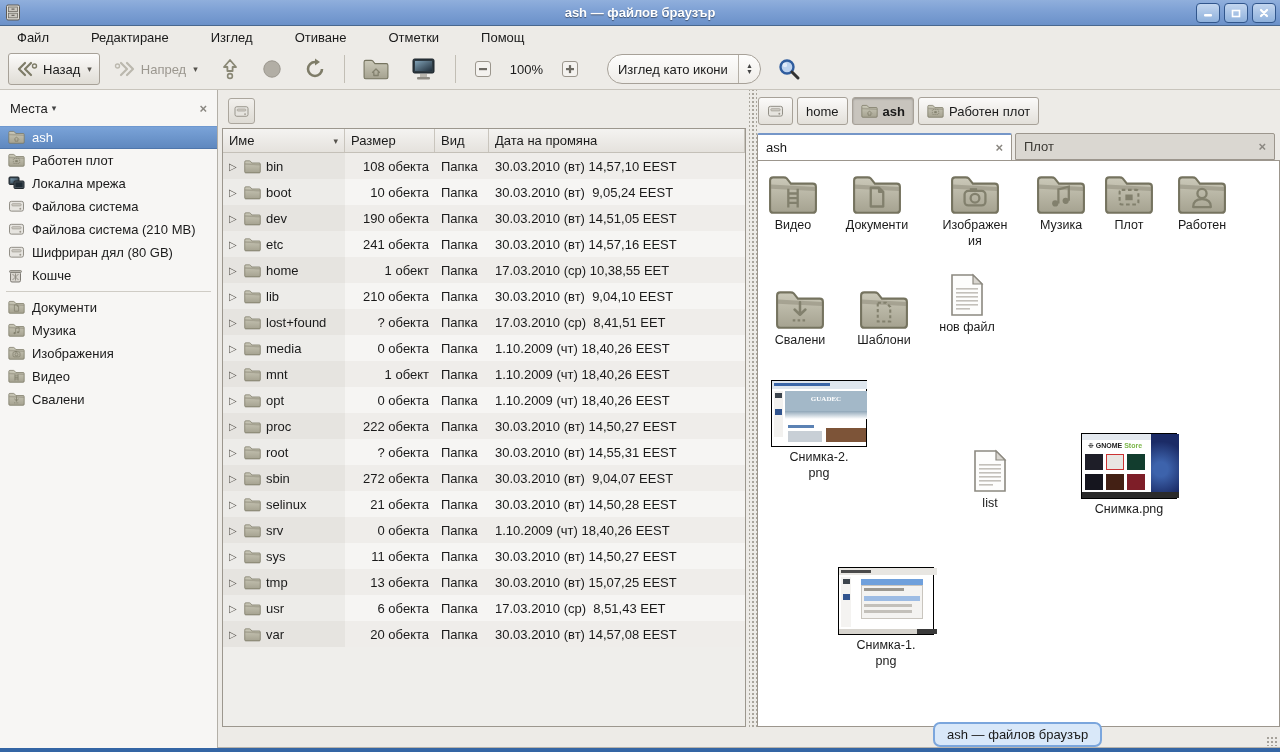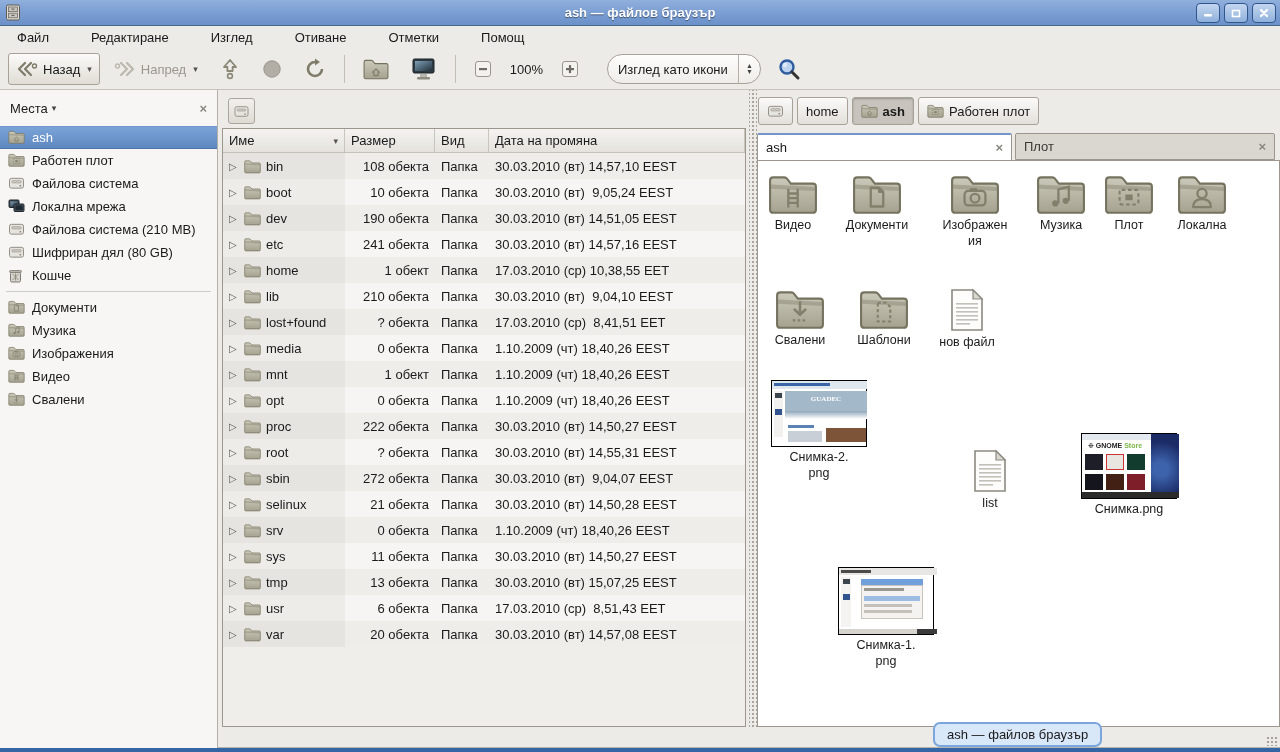--- a/index.html
+++ b/index.html
@@ -262,38 +262,38 @@
             <path d="M2 8 L2 35 Q2 38 5 38 L43 38 Q46 38 46 35 L46 13 Q46 10 43 10 L22 10 L18 5 Q17 4 15 4 L5 4 Q2 4 2 7 Z" fill="url(#gFolder)" stroke="#75735F" stroke-width="2"></path>
             <path d="M2.8 10.8 L45.2 13.2 L45.2 17 L2.8 15 Z" fill="#8F8D7B" opacity=".55"></path>
             <rect x="15" y="16" width="18" height="14" rx="2" fill="none" stroke="#82806D" stroke-width="2" stroke-dasharray="3.5 2.5"></rect>
             <rect x="20.5" y="20.5" width="7" height="5.5" fill="#82806D"></rect>
           </svg>
         </span>
         <span>Работен плот</span>
       </div>
       <div class="side-item">
         <span class="sicon">
-          <svg width="17" height="14" viewBox="0 0 17 15">
-            <rect x="1" y="2.5" width="15" height="10.5" rx="2" fill="#E6E4DF" stroke="#8C8980"></rect>
-            <rect x="3.4" y="5" width="10.2" height="2.4" rx="1.2" fill="#CFCCC5" stroke="#9B968D" stroke-width=".7"></rect>
-            <circle cx="12.6" cy="10.4" r="1" fill="#9B968D"></circle>
-          </svg>
-        </span>
-        <span>Файлова система</span>
-      </div>
-      <div class="side-item">
-        <span class="sicon">
           <svg width="17" height="14" viewBox="0 0 17 14">
             <rect x="1" y="1" width="10" height="7.5" rx="1" fill="#3A444C" stroke="#20282E"></rect>
             <rect x="2.4" y="2.4" width="7.2" height="4.7" fill="url(#gScreen)"></rect>
             <rect x="6" y="5" width="10" height="7.5" rx="1" fill="#4A545C" stroke="#20282E"></rect>
             <rect x="7.4" y="6.4" width="7.2" height="4.7" fill="#1E2A33"></rect>
           </svg>
         </span>
         <span>Локална мрежа</span>
+      </div>
+      <div class="side-item">
+        <span class="sicon">
+          <svg width="17" height="14" viewBox="0 0 17 15">
+            <rect x="1" y="2.5" width="15" height="10.5" rx="2" fill="#E6E4DF" stroke="#8C8980"></rect>
+            <rect x="3.4" y="5" width="10.2" height="2.4" rx="1.2" fill="#CFCCC5" stroke="#9B968D" stroke-width=".7"></rect>
+            <circle cx="12.6" cy="10.4" r="1" fill="#9B968D"></circle>
+          </svg>
+        </span>
+        <span>Файлова система</span>
       </div>
       <div class="side-item">
         <span class="sicon">
           <svg width="17" height="14" viewBox="0 0 17 15">
             <rect x="1" y="2.5" width="15" height="10.5" rx="2" fill="#E6E4DF" stroke="#8C8980"></rect>
             <rect x="3.4" y="5" width="10.2" height="2.4" rx="1.2" fill="#CFCCC5" stroke="#9B968D" stroke-width=".7"></rect>
             <circle cx="12.6" cy="10.4" r="1" fill="#9B968D"></circle>
           </svg>
         </span>
         <span>Файлова система (210 MB)</span>
@@ -686,21 +686,21 @@
       </div>
       <div class="ivitem" style="left: 396px; top: 12px;">
         <div class="ic">
           <svg width="50" height="42" viewBox="0 0 48 40">
             <path d="M2 8 L2 35 Q2 38 5 38 L43 38 Q46 38 46 35 L46 13 Q46 10 43 10 L22 10 L18 5 Q17 4 15 4 L5 4 Q2 4 2 7 Z" fill="url(#gFolder)" stroke="#75735F" stroke-width="2"></path>
             <path d="M2.8 10.8 L45.2 13.2 L45.2 17 L2.8 15 Z" fill="#8F8D7B" opacity=".55"></path>
             <circle cx="24" cy="19.5" r="4.4" fill="none" stroke="#82806D" stroke-width="2.2"></circle>
             <path d="M15.5 32.5 Q15.5 25 24 25 Q32.5 25 32.5 32.5 Z" fill="none" stroke="#82806D" stroke-width="2.2" stroke-linejoin="round"></path>
           </svg>
         </div>
-        <div class="ivlabel">Локална</div>
+        <div class="ivlabel">Работен</div>
       </div>
       <div class="ivitem" style="left: -6px; top: 127px;">
         <div class="ic">
           <svg width="50" height="42" viewBox="0 0 48 40">
             <path d="M2 8 L2 35 Q2 38 5 38 L43 38 Q46 38 46 35 L46 13 Q46 10 43 10 L22 10 L18 5 Q17 4 15 4 L5 4 Q2 4 2 7 Z" fill="url(#gFolder)" stroke="#75735F" stroke-width="2"></path>
             <path d="M2.8 10.8 L45.2 13.2 L45.2 17 L2.8 15 Z" fill="#8F8D7B" opacity=".55"></path>
             <path d="M24 13.5 V25 M24 25.5 L18.8 20.5 M24 25.5 L29.2 20.5" fill="none" stroke="#82806D" stroke-width="2.4" stroke-linecap="round"></path>
             <path d="M17 31 H31" stroke="#82806D" stroke-width="2.2" stroke-dasharray="2.5 2.2"></path>
           </svg>
         </div>
@@ -709,21 +709,21 @@
       <div class="ivitem" style="left: 78px; top: 127px;">
         <div class="ic">
           <svg width="50" height="42" viewBox="0 0 48 40">
             <path d="M2 8 L2 35 Q2 38 5 38 L43 38 Q46 38 46 35 L46 13 Q46 10 43 10 L22 10 L18 5 Q17 4 15 4 L5 4 Q2 4 2 7 Z" fill="url(#gFolder)" stroke="#75735F" stroke-width="2"></path>
             <path d="M2.8 10.8 L45.2 13.2 L45.2 17 L2.8 15 Z" fill="#8F8D7B" opacity=".55"></path>
             <path d="M18 14 h8 l4 4 v14 h-12 Z" fill="none" stroke="#82806D" stroke-width="2" stroke-dasharray="3 2.4"></path>
           </svg>
         </div>
         <div class="ivlabel">Шаблони</div>
       </div>
-      <div class="ivitem" style="left: 161px; top: 127px;">
+      <div class="ivitem" style="left: 161px; top: 112px;">
         <div class="ic">
           <svg width="34" height="44" viewBox="0 0 34 44">
     <path d="M2 2 H23 L32 11 V42 H2 Z" fill="#FDFDFC" stroke="#8C8980" stroke-width="1.6"></path>
     <path d="M23 2 L23 11 L32 11 Z" fill="#D9D6D0" stroke="#8C8980" stroke-width="1.2"></path>
     <rect x="6" y="15" width="22" height="1.6" fill="#C3C0BA"></rect>
             <rect x="6" y="19" width="22" height="1.6" fill="#C3C0BA"></rect>
             <rect x="6" y="23" width="22" height="1.6" fill="#C3C0BA"></rect>
             <rect x="6" y="27" width="22" height="1.6" fill="#C3C0BA"></rect>
             <rect x="6" y="31" width="22" height="1.6" fill="#C3C0BA"></rect>
             <rect x="6" y="35" width="14" height="1.6" fill="#C3C0BA"></rect>

